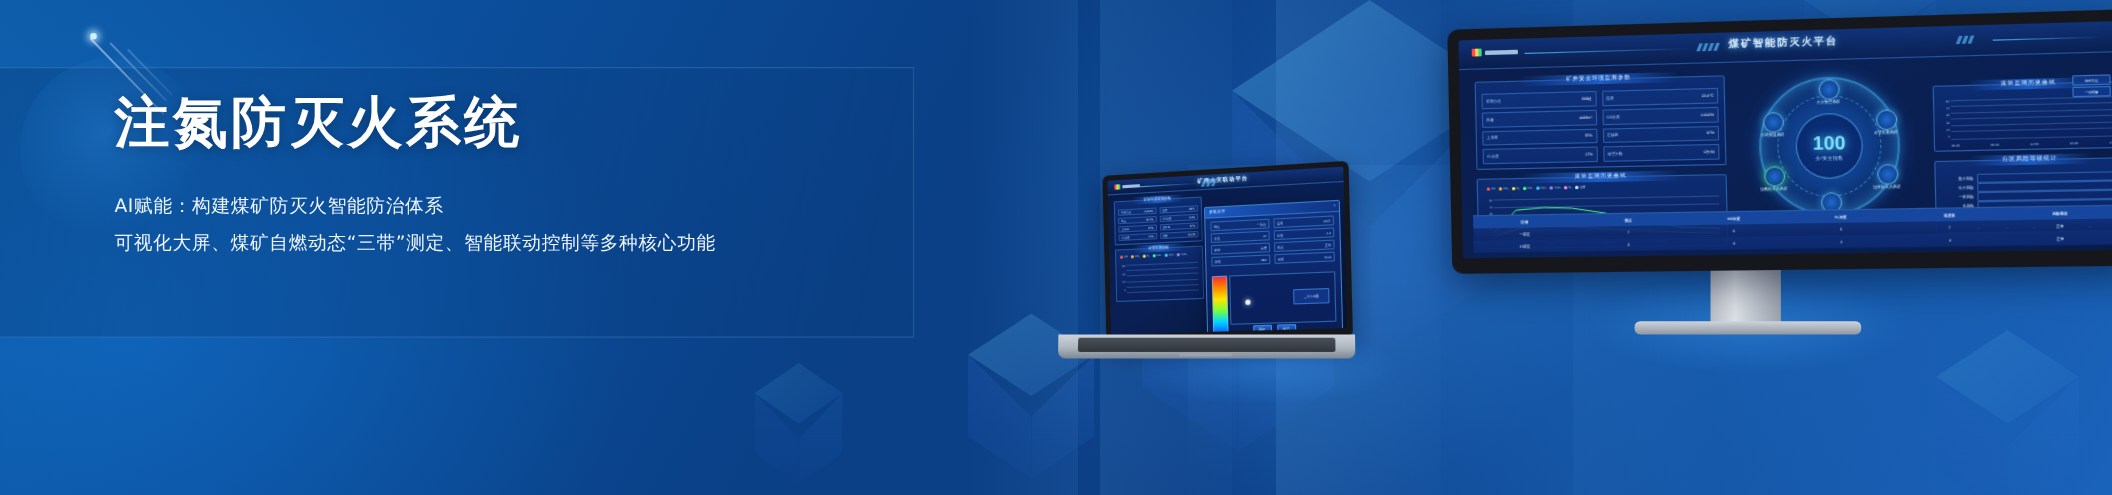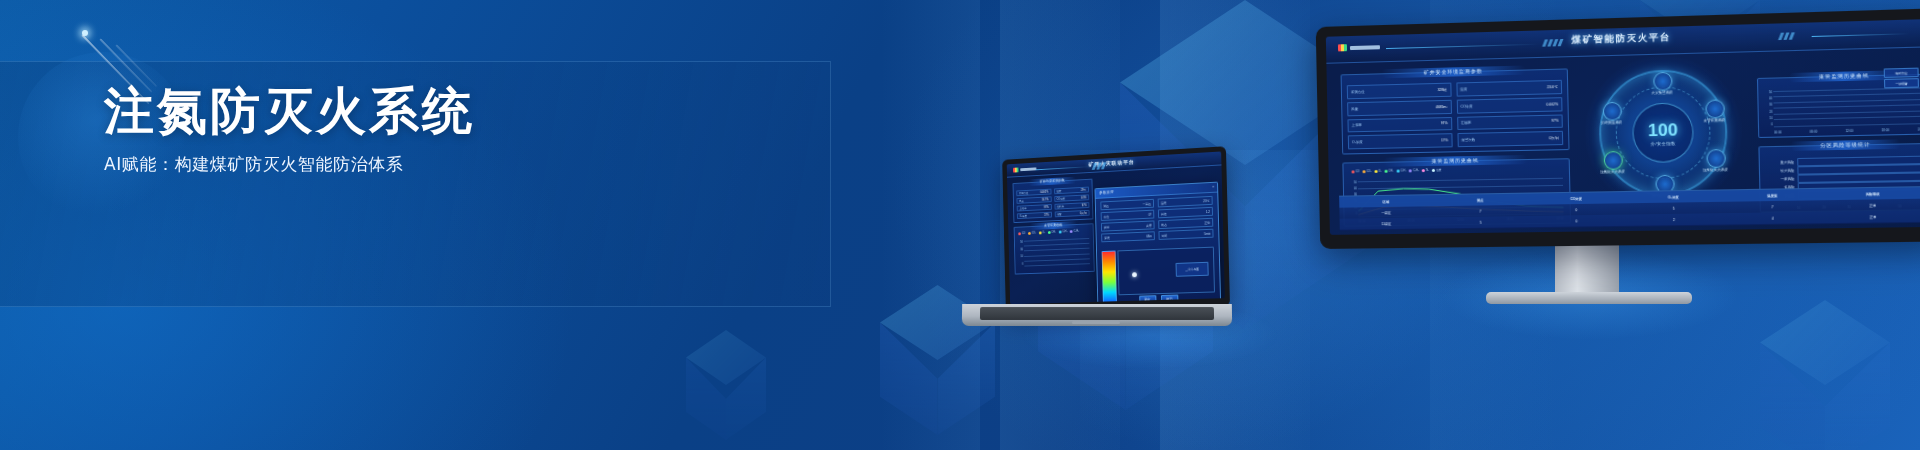--- a/index.html
+++ b/index.html
@@ -57,21 +57,21 @@
          border:1px solid rgba(120,185,245,.22);border-left:none;
          background:linear-gradient(100deg,rgba(8,58,118,.34),rgba(8,52,112,.10));}
   .content{position:absolute;left:104px;top:82px;width:720px;}
   .title{
     margin:0;font-size:50px;line-height:1.16;font-weight:bold;color:#ffffff;
     letter-spacing:3px;font-family:"DejaVu Sans","Liberation Sans",sans-serif;
     text-shadow:0 2px 10px rgba(0,0,0,.28);
   }
   .sub{margin:0;color:#eef5ff;font-size:17px;line-height:1.95;letter-spacing:.6px;
        font-family:"DejaVu Sans","Liberation Sans",sans-serif;}
-  .sub-wrap{margin-top:8px;}
+  .sub-wrap{margin-top:32px;}
 
   
   .monitor{position:absolute;left:1318px;top:27px;width:600px;height:222px;}
   .mon-bezel{position:absolute;inset:0;background:#15171c;border-radius:10px;
      box-shadow:0 10px 34px rgba(0,10,30,.50);
      transform:perspective(1500px) rotateY(-7deg) rotateZ(-1.2deg);transform-origin:left center;}
   .mon-screen{position:absolute;left:10px;top:10px;right:10px;bottom:14px;border-radius:3px;overflow:hidden;
      background:linear-gradient(150deg,#0a1c4a 0%,#0a2155 45%,#081b47 100%);}
   .mon-stand{position:absolute;left:1555px;top:244px;width:64px;height:54px;
      background:linear-gradient(to right,#b8bec7,#dde2e8 35%,#9aa2ad);}
@@ -267,20 +267,21 @@
     <div class="spark"></div>
     <div class="streak s1"></div>
     <div class="streak s2"></div>
     <div class="streak s3"></div>
   </div>
 
   <div class="content">
     <h1 class="title">注氮防灭火系统</h1>
     <div class="sub-wrap">
       <p class="sub">AI赋能：构建煤矿防灭火智能防治体系</p>
+      <p class="sub">可视化大屏、煤矿自燃动态“三带”测定、智能联动控制等多种核心功能</p>
     </div>
   </div>
 
   <div class="sheen"></div>
 
   <div class="mon-glow"></div>
   <div class="mon-stand"></div>
   <div class="mon-base"></div>
 
   <div class="monitor">

